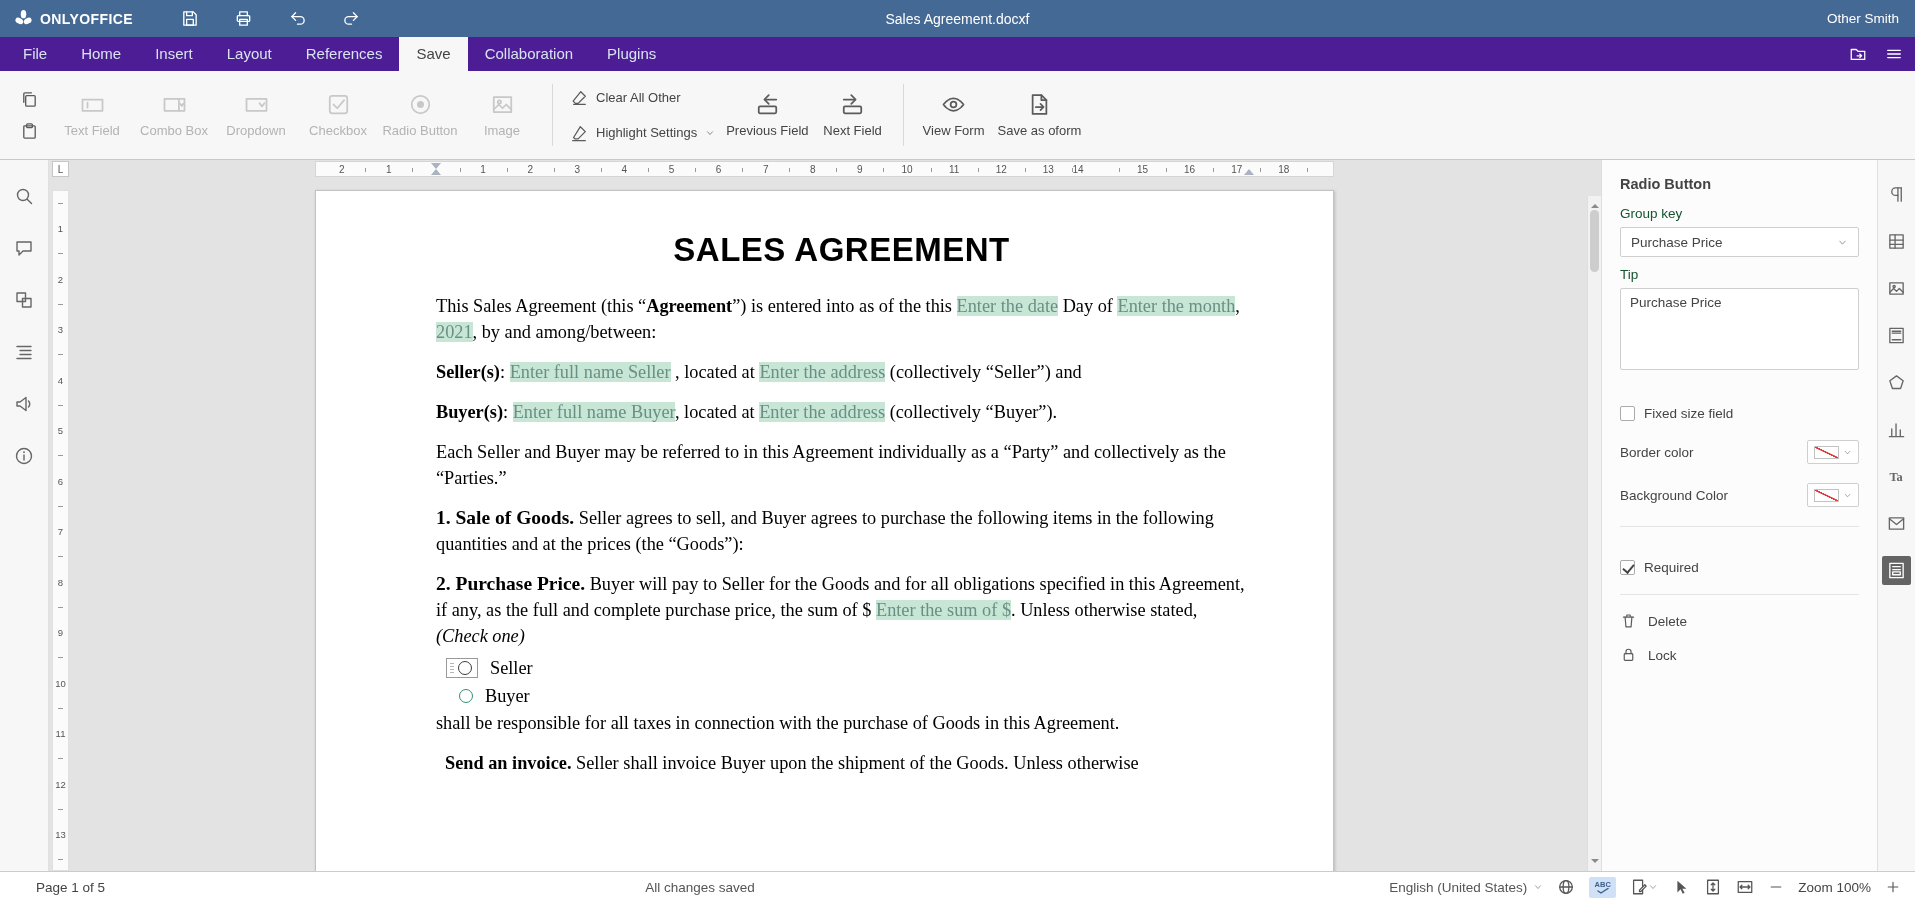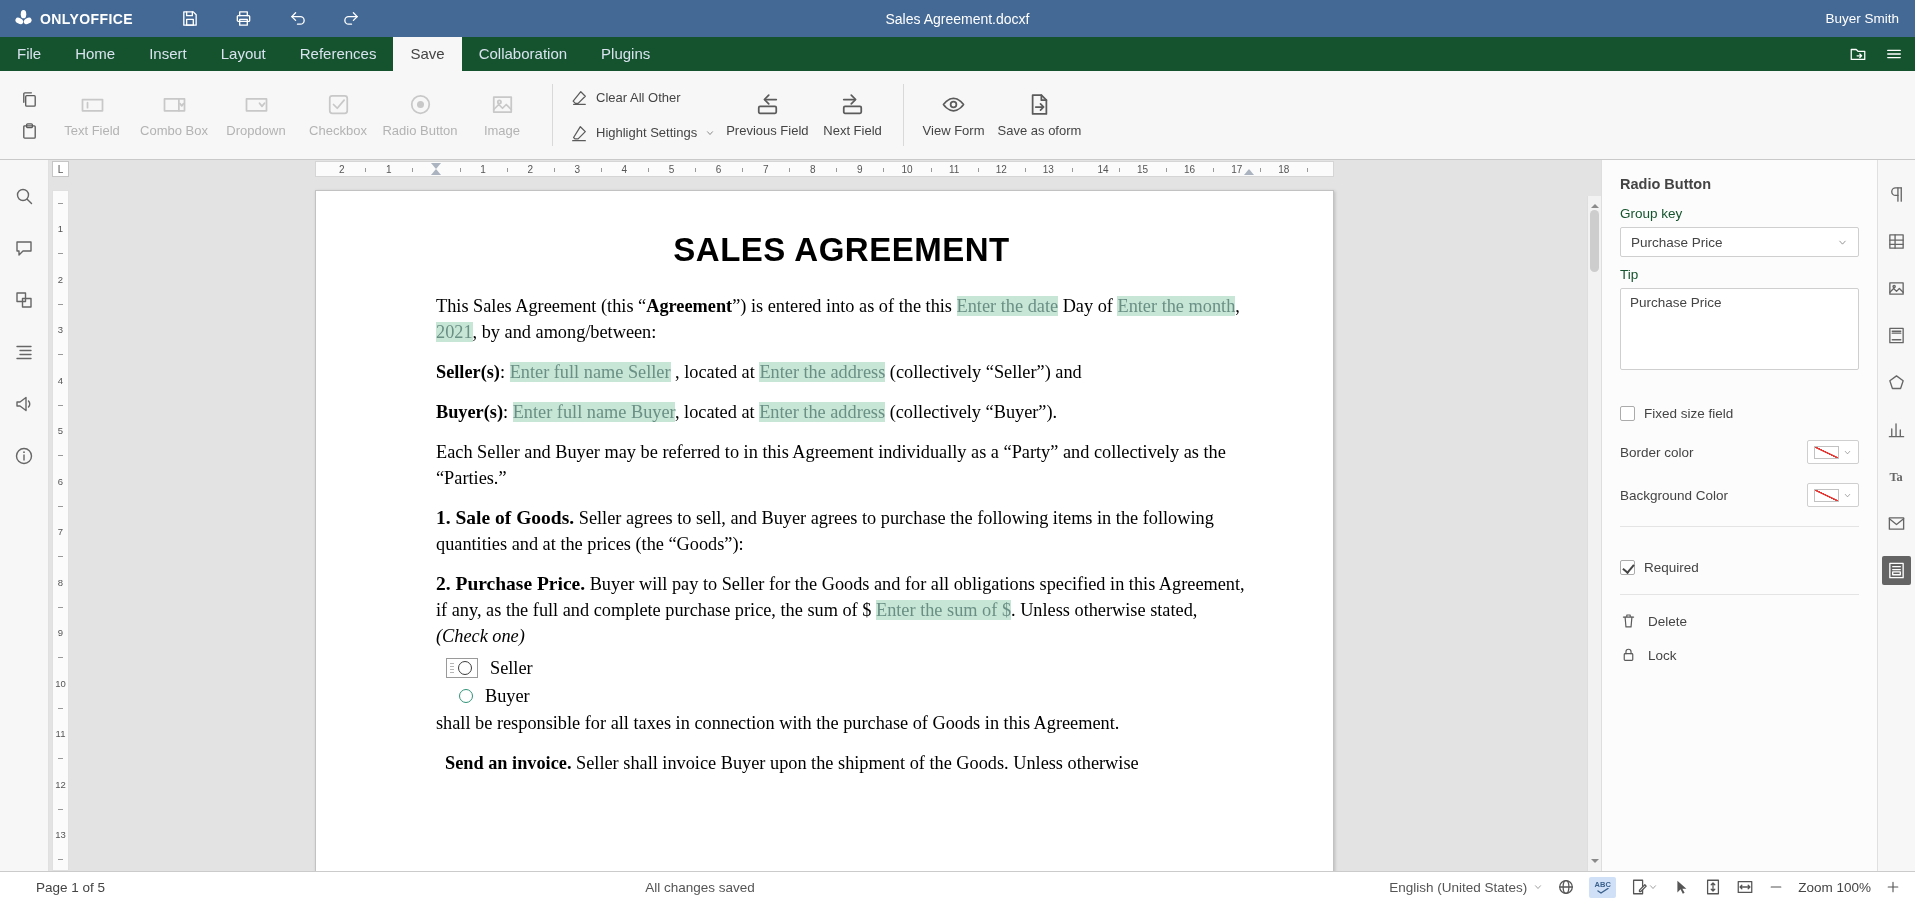--- a/index.html
+++ b/index.html
@@ -10,21 +10,21 @@
 
   
   .titlebar{height:37px;background:#446995;display:flex;align-items:center;color:#fff;position:relative;flex:0 0 37px}
   .logo{display:flex;align-items:center;gap:7px;padding:0 20px 0 14px;font-weight:bold;font-size:14px;letter-spacing:.4px}
   .tb-icons{display:flex;gap:32px;margin-left:26px}
   .tb-icon{width:22px;height:22px;display:flex;align-items:center;justify-content:center;cursor:pointer;color:#fff}
   .doc-title{position:absolute;left:0;right:0;text-align:center;font-size:14px;pointer-events:none}
   .user-name{margin-left:auto;padding-right:16px;font-size:13.5px;z-index:1}
 
   
-  .tabbar{height:34px;background:#14532d;display:flex;align-items:stretch;position:relative;flex:0 0 34px}
+  .tabbar{height:34px;background:#4c1d95;display:flex;align-items:stretch;padding-left:6px;position:relative;flex:0 0 34px}
   .tab{color:#d9e3ef;font-size:15px;padding:0 17px;line-height:34px;cursor:pointer;white-space:nowrap}
   .tab.active{background:#f7f7f7;color:#444}
   .tab-right{position:absolute;right:12px;top:0;height:34px;display:flex;align-items:center;gap:18px;color:#fff}
 
   
   .toolbar{height:89px;background:#f7f7f7;border-bottom:1px solid #c9c9c9;display:flex;align-items:center;padding:0 8px;flex:0 0 89px}
   .clip-group{display:flex;flex-direction:column;gap:13px;padding:0 12px;color:#5b5b5b}
   .clip-group .mini{cursor:pointer;display:flex}
   .big-btn{min-width:82px;display:flex;flex-direction:column;align-items:center;gap:6px;font-size:13px;color:#444;cursor:pointer;padding:0 3px}
   .big-btn svg{color:#5b5b5b}
@@ -150,21 +150,21 @@
           </svg>
         </span>
       <span class="tb-icon">
           <svg class="svgi" width="19" height="19" viewBox="0 0 20 20">
             <path d="M12 4l4 4-4 4"></path>
             <path d="M16 8H7a4 4 0 0 0 0 8h3"></path>
           </svg>
         </span>
     </div>
     <div class="doc-title">Sales Agreement.docxf</div>
-    <div class="user-name">Buyer Smith</div>
+    <div class="user-name">Other Smith</div>
   </div>
 
   <div class="tabbar">
     <div class="tab">File</div>
     <div class="tab">Home</div>
     <div class="tab">Insert</div>
     <div class="tab">Layout</div>
     <div class="tab">References</div>
     <div class="tab active">Save</div>
     <div class="tab">Collaboration</div>
@@ -411,21 +411,21 @@
             <span class="num" style="left: 308.4px;">4</span>
             <span class="num" style="left: 355.5px;">5</span>
             <span class="num" style="left: 402.6px;">6</span>
             <span class="num" style="left: 449.7px;">7</span>
             <span class="num" style="left: 496.8px;">8</span>
             <span class="num" style="left: 543.9px;">9</span>
             <span class="num" style="left: 591px;">10</span>
             <span class="num" style="left: 638.1px;">11</span>
             <span class="num" style="left: 685.2px;">12</span>
             <span class="num" style="left: 732.3px;">13</span>
-            <span class="num" style="left: 787px;">14</span>
+            <span class="num" style="left: 762px;">14</span>
             <span class="num" style="left: 826.5px;">15</span>
             <span class="num" style="left: 873.6px;">16</span>
             <span class="num" style="left: 920.7px;">17</span>
             <span class="num" style="left: 967.8px;">18</span>
           </div>
       </div>
       <div class="docarea">
         <div class="page">
             <p class="doc-title-p"><span>SALES AGREEMENT</span></p>
             <p class="doc-p"><span>This Sales Agreement (this “</span><span class="run-b">Agreement</span><span>”) is entered into as of the this </span><span class="run-f">Enter the date</span><span> Day of </span><span class="run-f">Enter the month</span><span>, </span><span class="run-f">2021</span><span>, by and among/between:</span></p>

